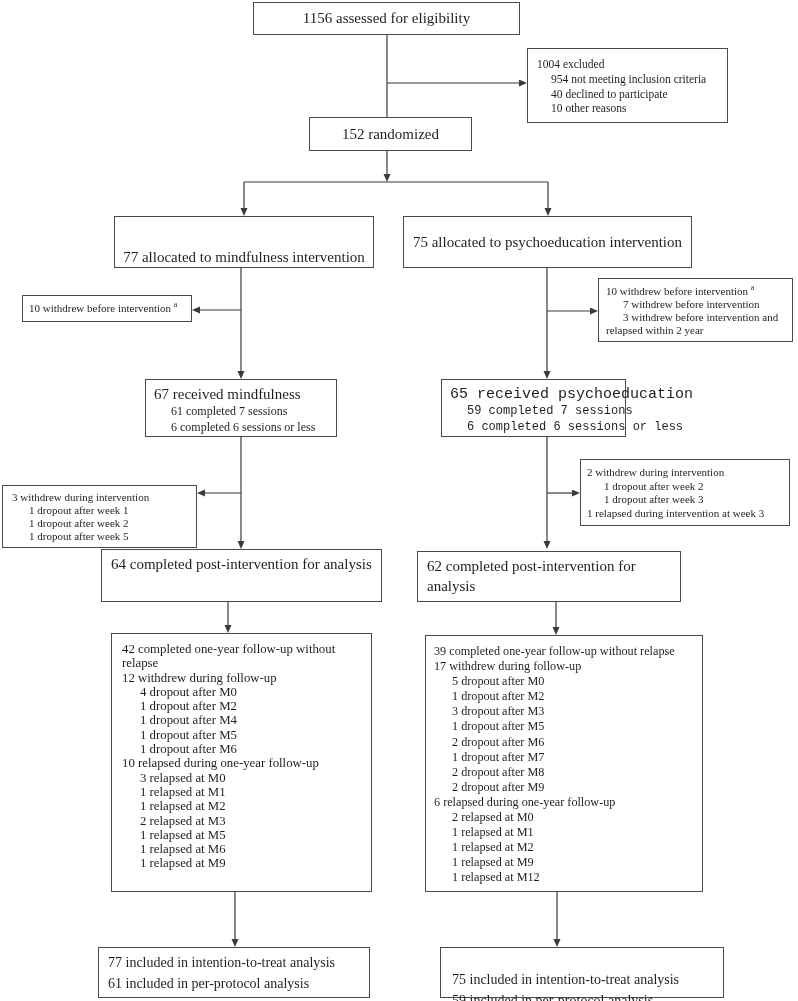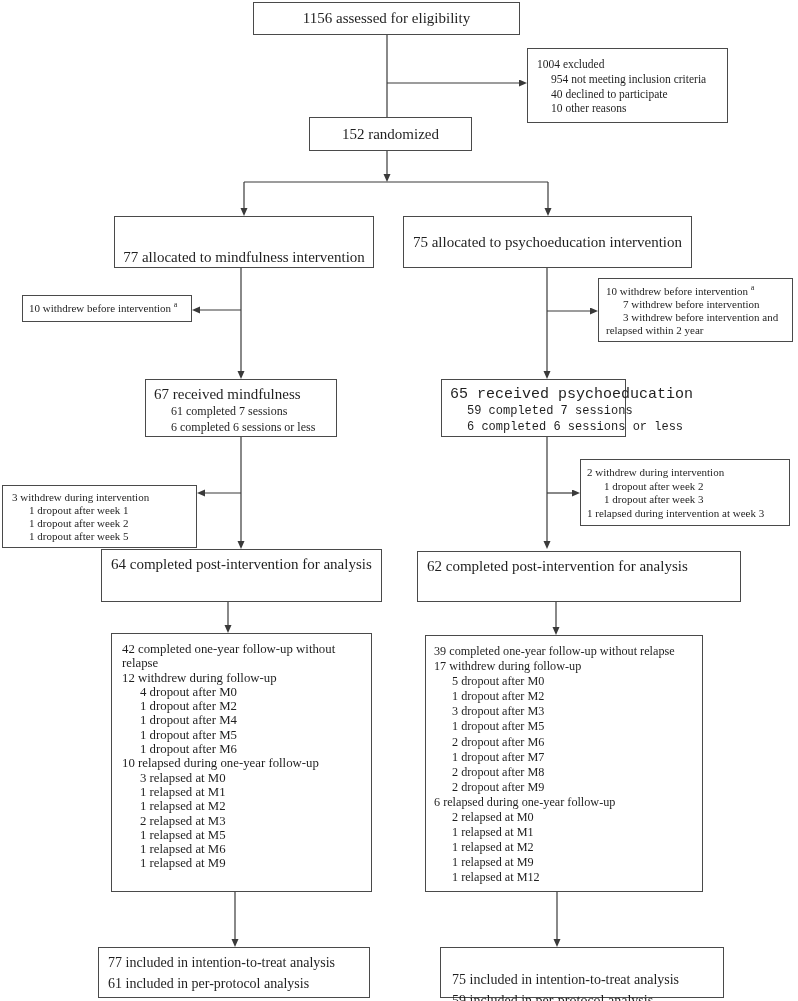--- a/index.html
+++ b/index.html
@@ -36,21 +36,21 @@
   .sm .ln{line-height:13px;}
   #b-w1-l{left:22px;top:295px;width:170px;height:27px;display:flex;align-items:center;padding-left:6px;}
   #b-w1-r{left:598px;top:278px;width:195px;height:64px;padding:6px 2px 0 7px;}
   #b-rec-l{left:145px;top:379px;width:192px;height:58px;padding:5px 2px 0 8px;}
   #b-rec-r{left:441px;top:379px;width:185px;height:58px;padding:5px 2px 0 8px;font-family:Liberation Mono, monospace;}
   .rec-sub{font-size:12px;line-height:15.5px;}
   #b-w2-l{left:2px;top:461px;width:195px;height:63px;padding:5px 2px 0 9px;margin-top:24px;}
   #b-w2-r{left:580px;top:459px;width:210px;height:67px;padding:6px 2px 0 6px;}
   #b-w2-r .ln{line-height:13.5px;}
   #b-post-l{left:101px;top:549px;width:281px;height:53px;padding:5px 6px 0 9px;font-size:15px;line-height:19.5px;}
-  #b-post-r{left:417px;top:551px;width:324px;height:51px;padding:5px 6px 12px 9px;font-size:15px;line-height:19.5px;}
+  #b-post-r{left:417px;top:551px;width:264px;height:51px;padding:5px 6px 12px 9px;font-size:15px;line-height:19.5px;}
   #b-fu-l{left:111px;top:633px;width:261px;height:259px;padding:8px 2px 0 10px;font-size:12.8px;}
   #b-fu-l .ln{line-height:14.3px;}
   #b-fu-r{left:425px;top:635px;width:278px;height:257px;padding:8px 2px 16px 8px;font-size:12.2px;}
   #b-fu-r .ln{line-height:15.1px;}
   #b-fu-l .ind1,#b-fu-r .ind1{padding-left:18px;}
   #b-bot-l{left:98px;top:947px;width:272px;height:51px;padding:5px 2px 16px 9px;font-size:14px;}
   #b-bot-l .ln,#b-bot-r .ln{line-height:20.5px;}
   #b-bot-r{left:440px;top:947px;width:284px;height:51px;padding:22px 2px 0 11px;font-size:14px;}
 </style>
 </head>

